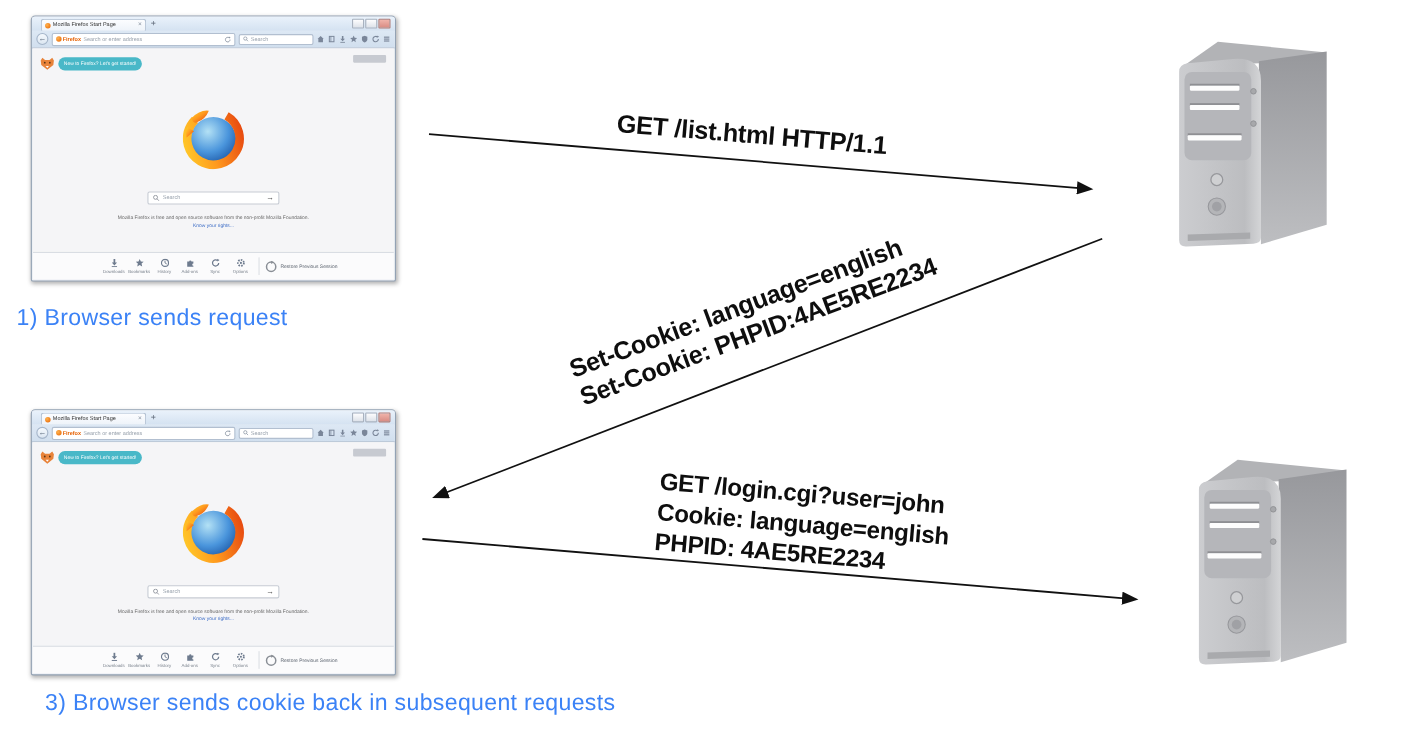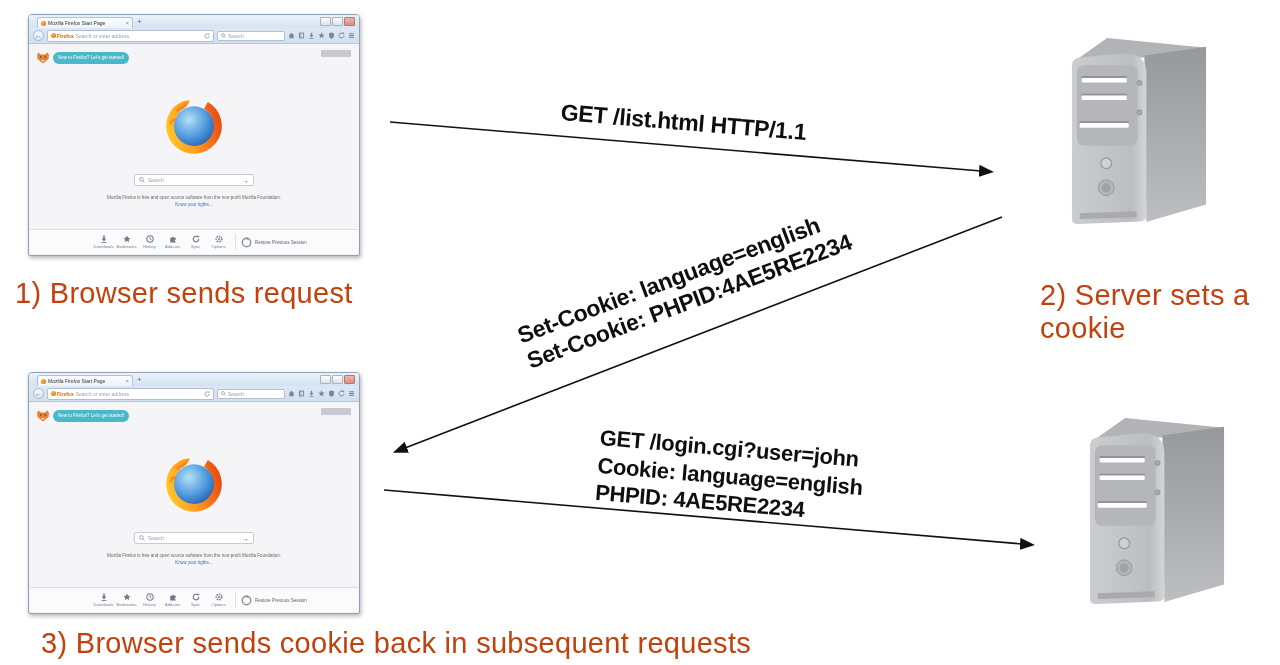--- a/index.html
+++ b/index.html
@@ -7,21 +7,21 @@
           font-family:"Liberation Sans",sans-serif;}
   .arrows{position:absolute;left:0;top:0;pointer-events:none;}
 
   
   .msg{position:absolute;font-weight:bold;color:#0e0e0e;white-space:nowrap;
        transform-origin:0 0;letter-spacing:-0.3px;}
   .msg1{left:562px;top:99px;font-size:23px;transform:rotate(4.7deg);}
   .msg2{left:514px;top:324px;font-size:23px;line-height:27px;transform:rotate(-20.5deg);}
   .msg3{left:601px;top:424px;font-size:22px;line-height:27.5px;transform:rotate(4.8deg);}
 
-  .cap{position:absolute;font-size:29px;color:#c2410c;letter-spacing:0.3px;}
+  .cap{position:absolute;font-size:21px;color:#3b82f6;letter-spacing:0.3px;}
   .cap1{left:15px;top:277px;}
   .cap2{left:1040px;top:279px;}
   .cap3{left:13px;top:627px;margin-left:28px;}
 
   .slot{position:absolute;}
   #b1{left:28px;top:14px;}
   #b2{left:28px;top:372px;}
   #s1{left:1068px;top:32px;}
   #s2{left:1086px;top:412px;}
 
@@ -96,21 +96,20 @@
     <div>Set-Cookie: PHPID:4AE5RE2234</div>
   </div>
 
   <div class="msg msg3">
     <div>GET /login.cgi?user=john</div>
     <div>Cookie: language=english</div>
     <div>PHPID: 4AE5RE2234</div>
   </div>
 
   <div class="cap cap1">1) Browser sends request</div>
-  <div class="cap cap2">2) Server sets a cookie</div>
   <div class="cap cap3">3) Browser sends cookie back in subsequent requests</div>
 
   <div class="slot" id="b1">
   <div class="bw">
 
     <div class="bw-titlebar">
       <div class="bw-tab">
         <span class="bw-tab-fav"></span>
         <span class="bw-tab-title">Mozilla Firefox Start Page</span>
         <span class="bw-tab-close">×</span>

